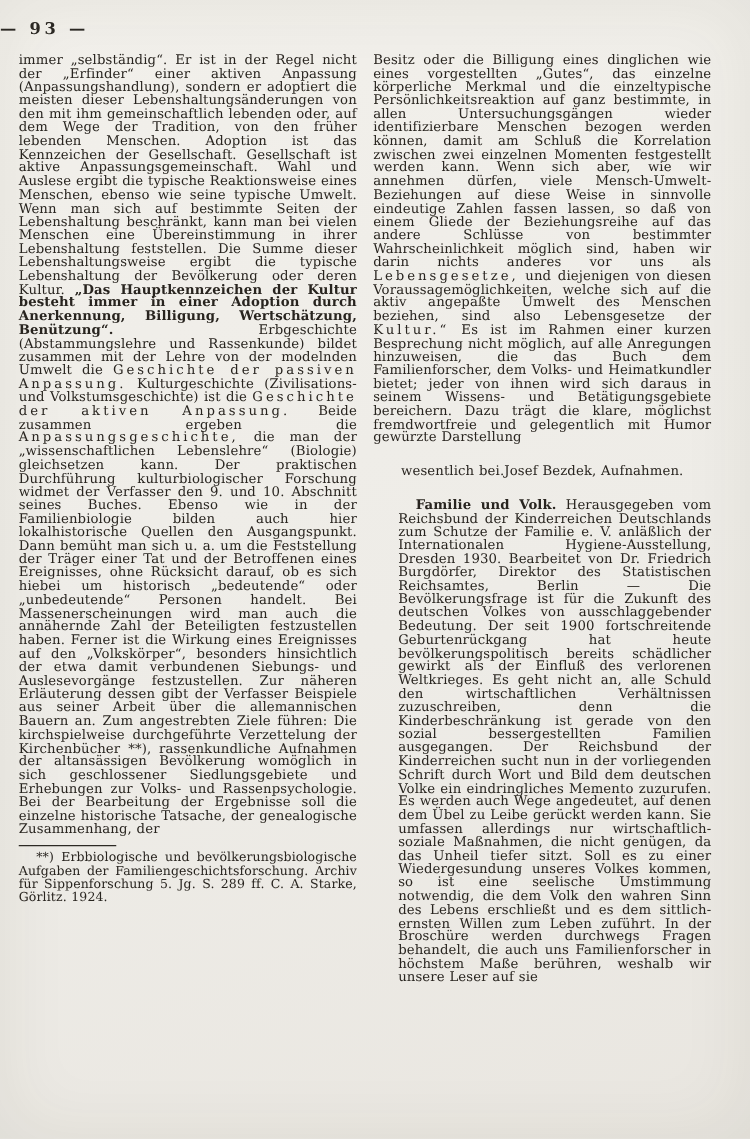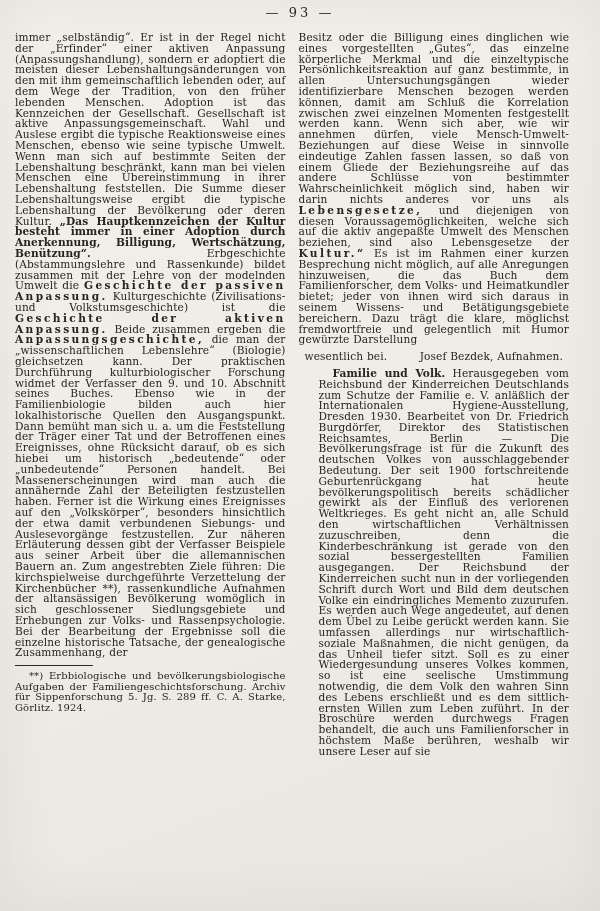--- a/index.html
+++ b/index.html
@@ -10,24 +10,24 @@
   }
   .page {
     position: relative;
     width: 600px; height: 911px;
     background: linear-gradient(160deg, #f2f0eb 0%, #eeece7 55%, #e9e6e0 100%);
     box-shadow: inset 0 0 60px rgba(60,50,30,0.07);
     overflow: hidden;
     color: #26231f;
   }
   .page-number {
-    text-align: center;
-    padding-top: 5px;
+    text-align: left;
+    padding-top: 16px;
     font-size: 13px;
-    font-weight: normal;
+    font-weight: bold;
     letter-spacing: 3px;
     color: #2b2archive823;
     color: #2b2823;
   }
   .columns {
     display: flex;
     gap: 13px;
     padding: 12px 31px 0 15px;
     box-sizing: border-box;
   }
@@ -39,38 +39,38 @@
     letter-spacing: 0.1px;
     word-spacing: 0.3px;
     hyphens: auto;
     -webkit-hyphens: auto;
     color: #28241f;
   }
   .body-par { margin: 0; }
   .par-indent { text-indent: 14px; margin-top: 5px; margin-left: 20px; }
   .seg-normal { font-weight: normal; }
   .seg-bold { font-weight: bold; }
-  .seg-spaced { letter-spacing: 2.4px; font-weight: bold; }
+  .seg-spaced { letter-spacing: 2.4px; }
   .footnote-rule {
     width: 78px;
     border: none;
     border-top: 1.6px solid #2d2a25;
     margin: 7px 0 5px 0;
   }
   .footnote {
     margin: 0;
     font-size: 10.0px;
     line-height: 1.05;
     text-indent: 14px;
     text-align: justify;
   }
   .signature-line {
     display: flex;
-    justify-content: space-between;
-    margin: 6px;
+    justify-content: center;
+    margin: 16px;
   }
   .signature-name { white-space: nowrap; }
 </style>
 </head>
 <body>
 
 <div class="page">
 
   <div class="page-number">— 93 —</div>
 

